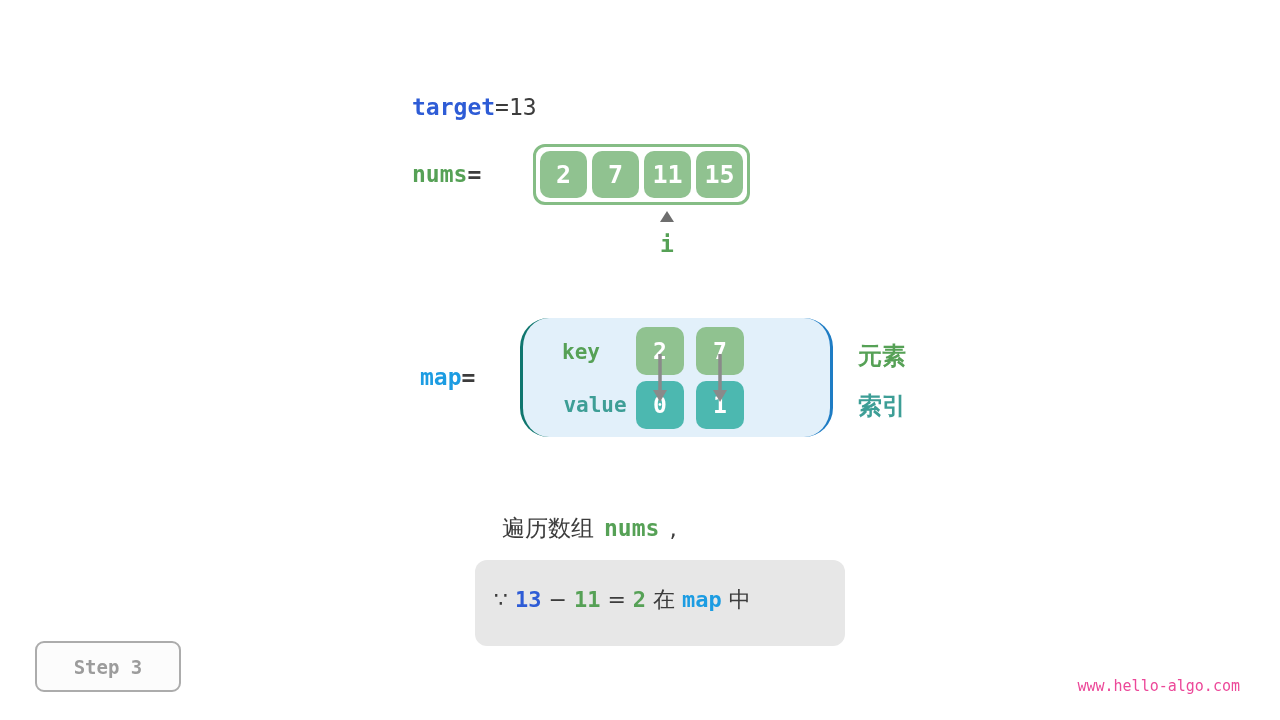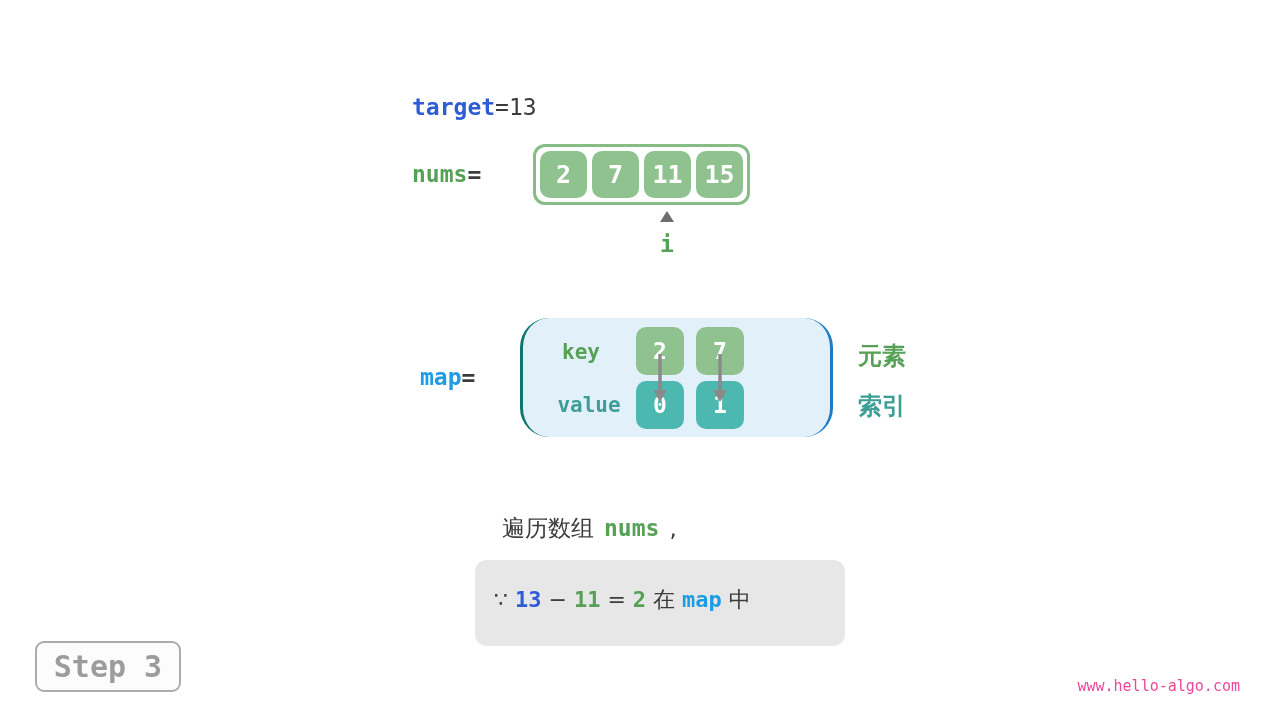--- a/index.html
+++ b/index.html
@@ -78,21 +78,21 @@
   .seg.dark { color:#3C3C3C; }
   .seg.blue  { color:#2E5CD6; font-weight:bold; font-family:"DejaVu Sans Mono","Liberation Mono",monospace; }
   .seg.green { color:#56A156; font-weight:bold; font-family:"DejaVu Sans Mono","Liberation Mono",monospace; }
   .seg.cyan  { color:#1C9CE2; font-weight:bold; font-family:"DejaVu Sans Mono","Liberation Mono",monospace; }
 
   
   .step-badge {
     position:absolute; left:35px; top:641px; width:146px; height:51px;
     background:#FCFCFC; border:2px solid #ACACAC; border-radius:9px;
     box-sizing:border-box; display:flex; align-items:center; justify-content:center;
-    color:#9C9C9C; font-weight:bold; font-size:30px;
+    color:#9C9C9C; font-weight:bold; font-size:19px;
   }
   .watermark { position:absolute; right:40px; top:677px; font-size:15px; color:#ec4899; }
 
   svg.arrows { position:absolute; left:0; top:0; pointer-events:none; }
 </style>
 </head>
 <body>
 
 <div class="canvas">
 
@@ -117,21 +117,21 @@
   <div class="caret-up"></div>
   <div class="i-label mono c-green">i</div>
 
   <div class="abs var-line" style="left:420px; top:364px;">
     <span class="kw mono c-cyan">map</span>
     <span class="mono c-dark" style="font-weight:bold;">=</span>
   </div>
 
   <div class="map-box">
     <div class="map-row-label mono c-green" style="left:6px; top:22px;">key</div>
-    <div class="map-row-label mono c-teal" style="left:14px; top:75px;">value</div>
+    <div class="map-row-label mono c-teal" style="left:20px; top:75px;">value</div>
 
     <div class="map-cell key" style="left:113px;">2</div>
     <div class="map-cell key" style="left:173px;">7</div>
     <div class="map-cell val" style="left:113px;">0</div>
     <div class="map-cell val" style="left:173px;">1</div>
 
     <svg class="arrows" width="313" height="119">
       <g stroke="#8A8A8A" stroke-width="3.5" fill="#8A8A8A">
         <line x1="137" y1="36" x2="137" y2="73"></line>
         <polygon points="130,72 144,72 137,84" stroke="none"></polygon>

